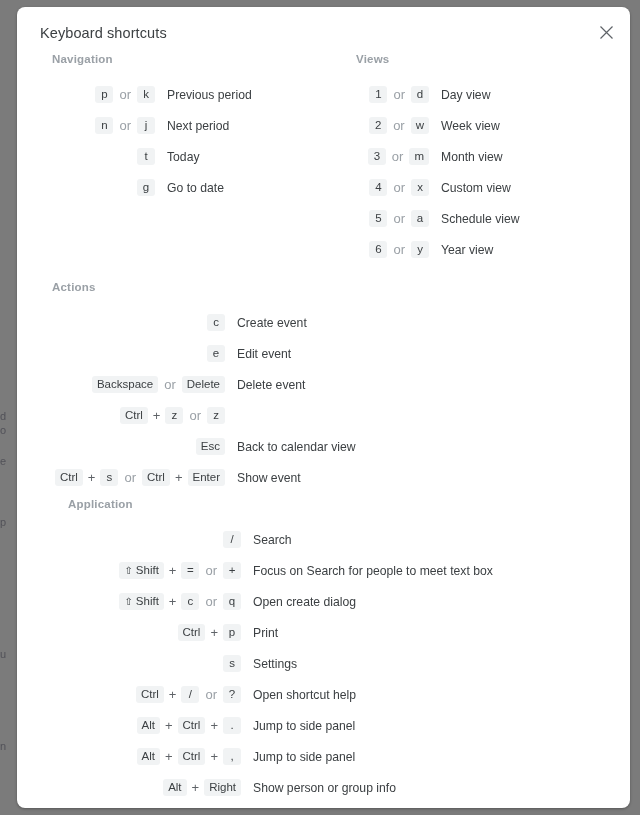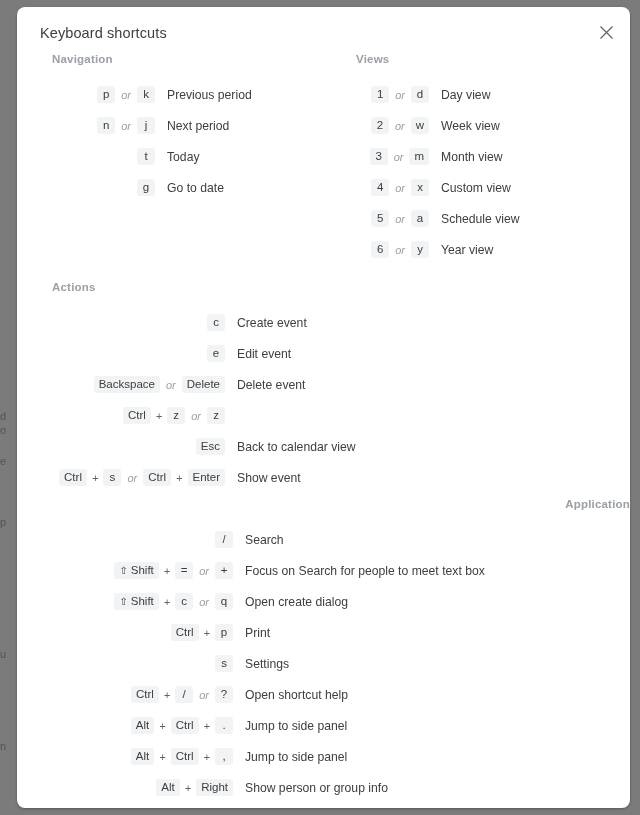--- a/index.html
+++ b/index.html
@@ -127,25 +127,24 @@
     padding: 0 5px;
     background: #f1f3f4;
     border-radius: 3px;
     font-size: 11.5px;
     color: #3c4043;
     box-sizing: border-box;
     line-height: 17px;
     white-space: nowrap;
   }
   .sep {
-    font-size: 11px;
+    font-size: 13px;
     color: #9aa0a6;
     padding: 0 6px;
     white-space: nowrap;
-    font-style: italic;
   }
   .sep.plus { color: #5f6368; padding: 0 5px; }
   .shift-glyph { font-size: 10px; margin-right: 3px; }
 
   
   .section-full { position: relative; }
   .section-full .keys { width: 201px; }
   .section-full .desc { margin-left: 12px; }
   .section-full .rows { margin-top: 14px; }
   .section-full .section-title { margin-left: 7px; }
@@ -315,21 +314,21 @@
               <span class="sep">or</span>
               <span class="key">Ctrl</span>
               <span class="sep plus">+</span>
               <span class="key">Enter</span>
             </div>
             <div class="desc">Show event</div>
           </div>
         </div>
     </div>
 
-    <div class="section-full" id="sec-application" style="position: absolute; left: 8px; right: 0px; top: 445px; text-align: right;">
+    <div class="section-full" id="sec-application" style="position: absolute; left: 16px; right: 0px; top: 445px;">
       <div class="section-title">Application</div>
       <div class="rows">
           <div class="row">
             <div class="keys">
               <span class="key">/</span>
             </div>
             <div class="desc">Search</div>
           </div>
           <div class="row">
             <div class="keys">

